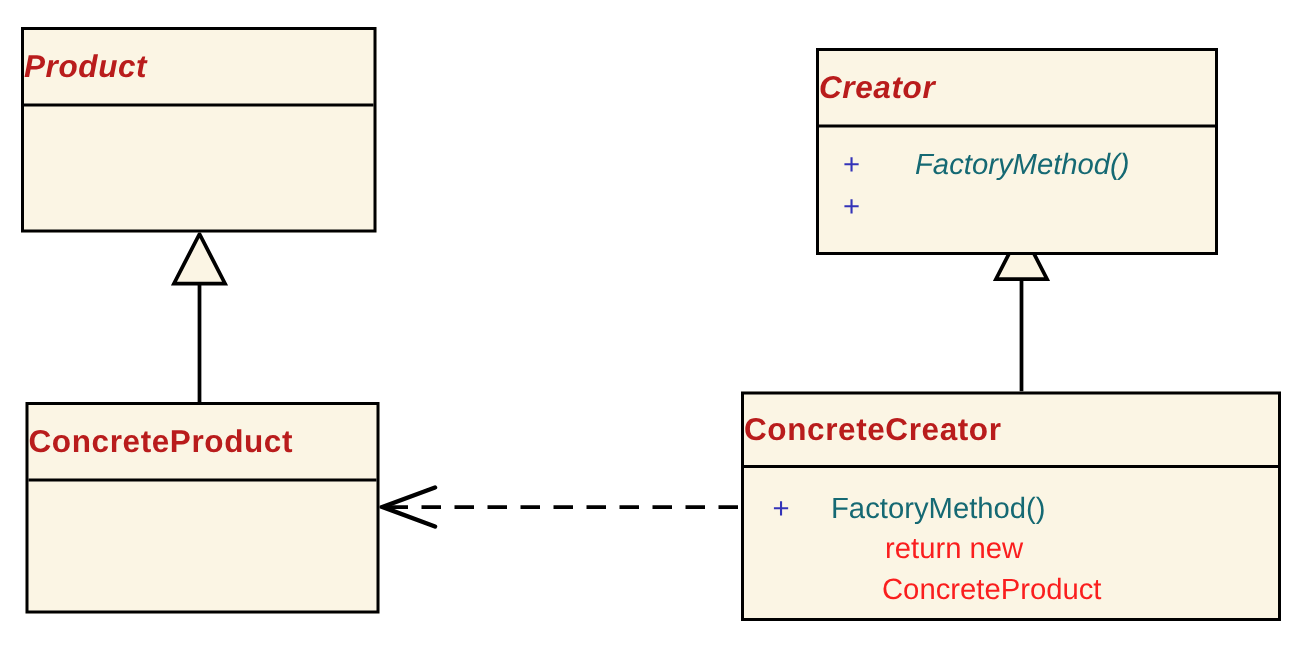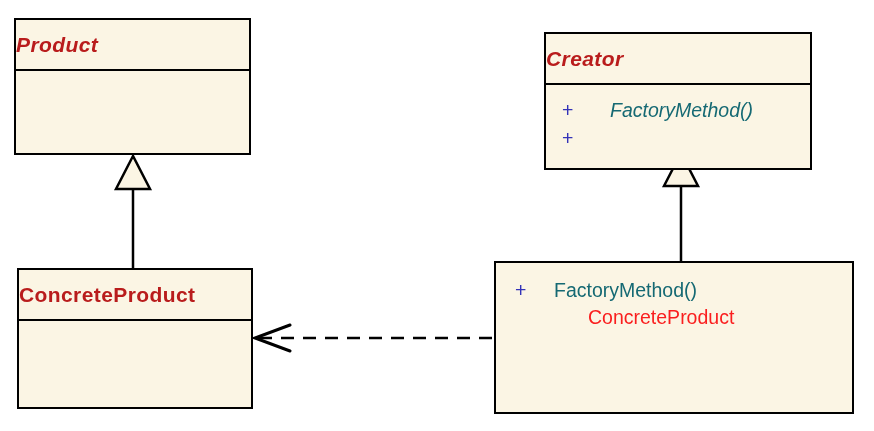--- a/index.html
+++ b/index.html
@@ -118,23 +118,27 @@
   </div>
 
   <div class="uml-class" style="left:17px; top:268px; width:236px; height:141px;">
     <div class="uml-title" style="height:51px;">
       <span>ConcreteProduct</span>
     </div>
     <div class="uml-body"></div>
   </div>
 
   <div class="uml-class" style="left:494px; top:261px; width:360px; height:153px;">
+    <div class="uml-title" style="height:49px;">
+      <span>ConcreteCreator</span>
+    </div>
     <div class="uml-body" style="padding:13px 0 0 19px;">
       <div class="method-row">
         <span class="vis" style="width:39px;">+</span>
         <span class="m-name">FactoryMethod()</span>
       </div>
+      <div class="note-line" style="margin-left:75px;">return new</div>
       <div class="note-line" style="margin-left:73px;">ConcreteProduct</div>
     </div>
   </div>
 
 
 </div>
 
 </body></html>

